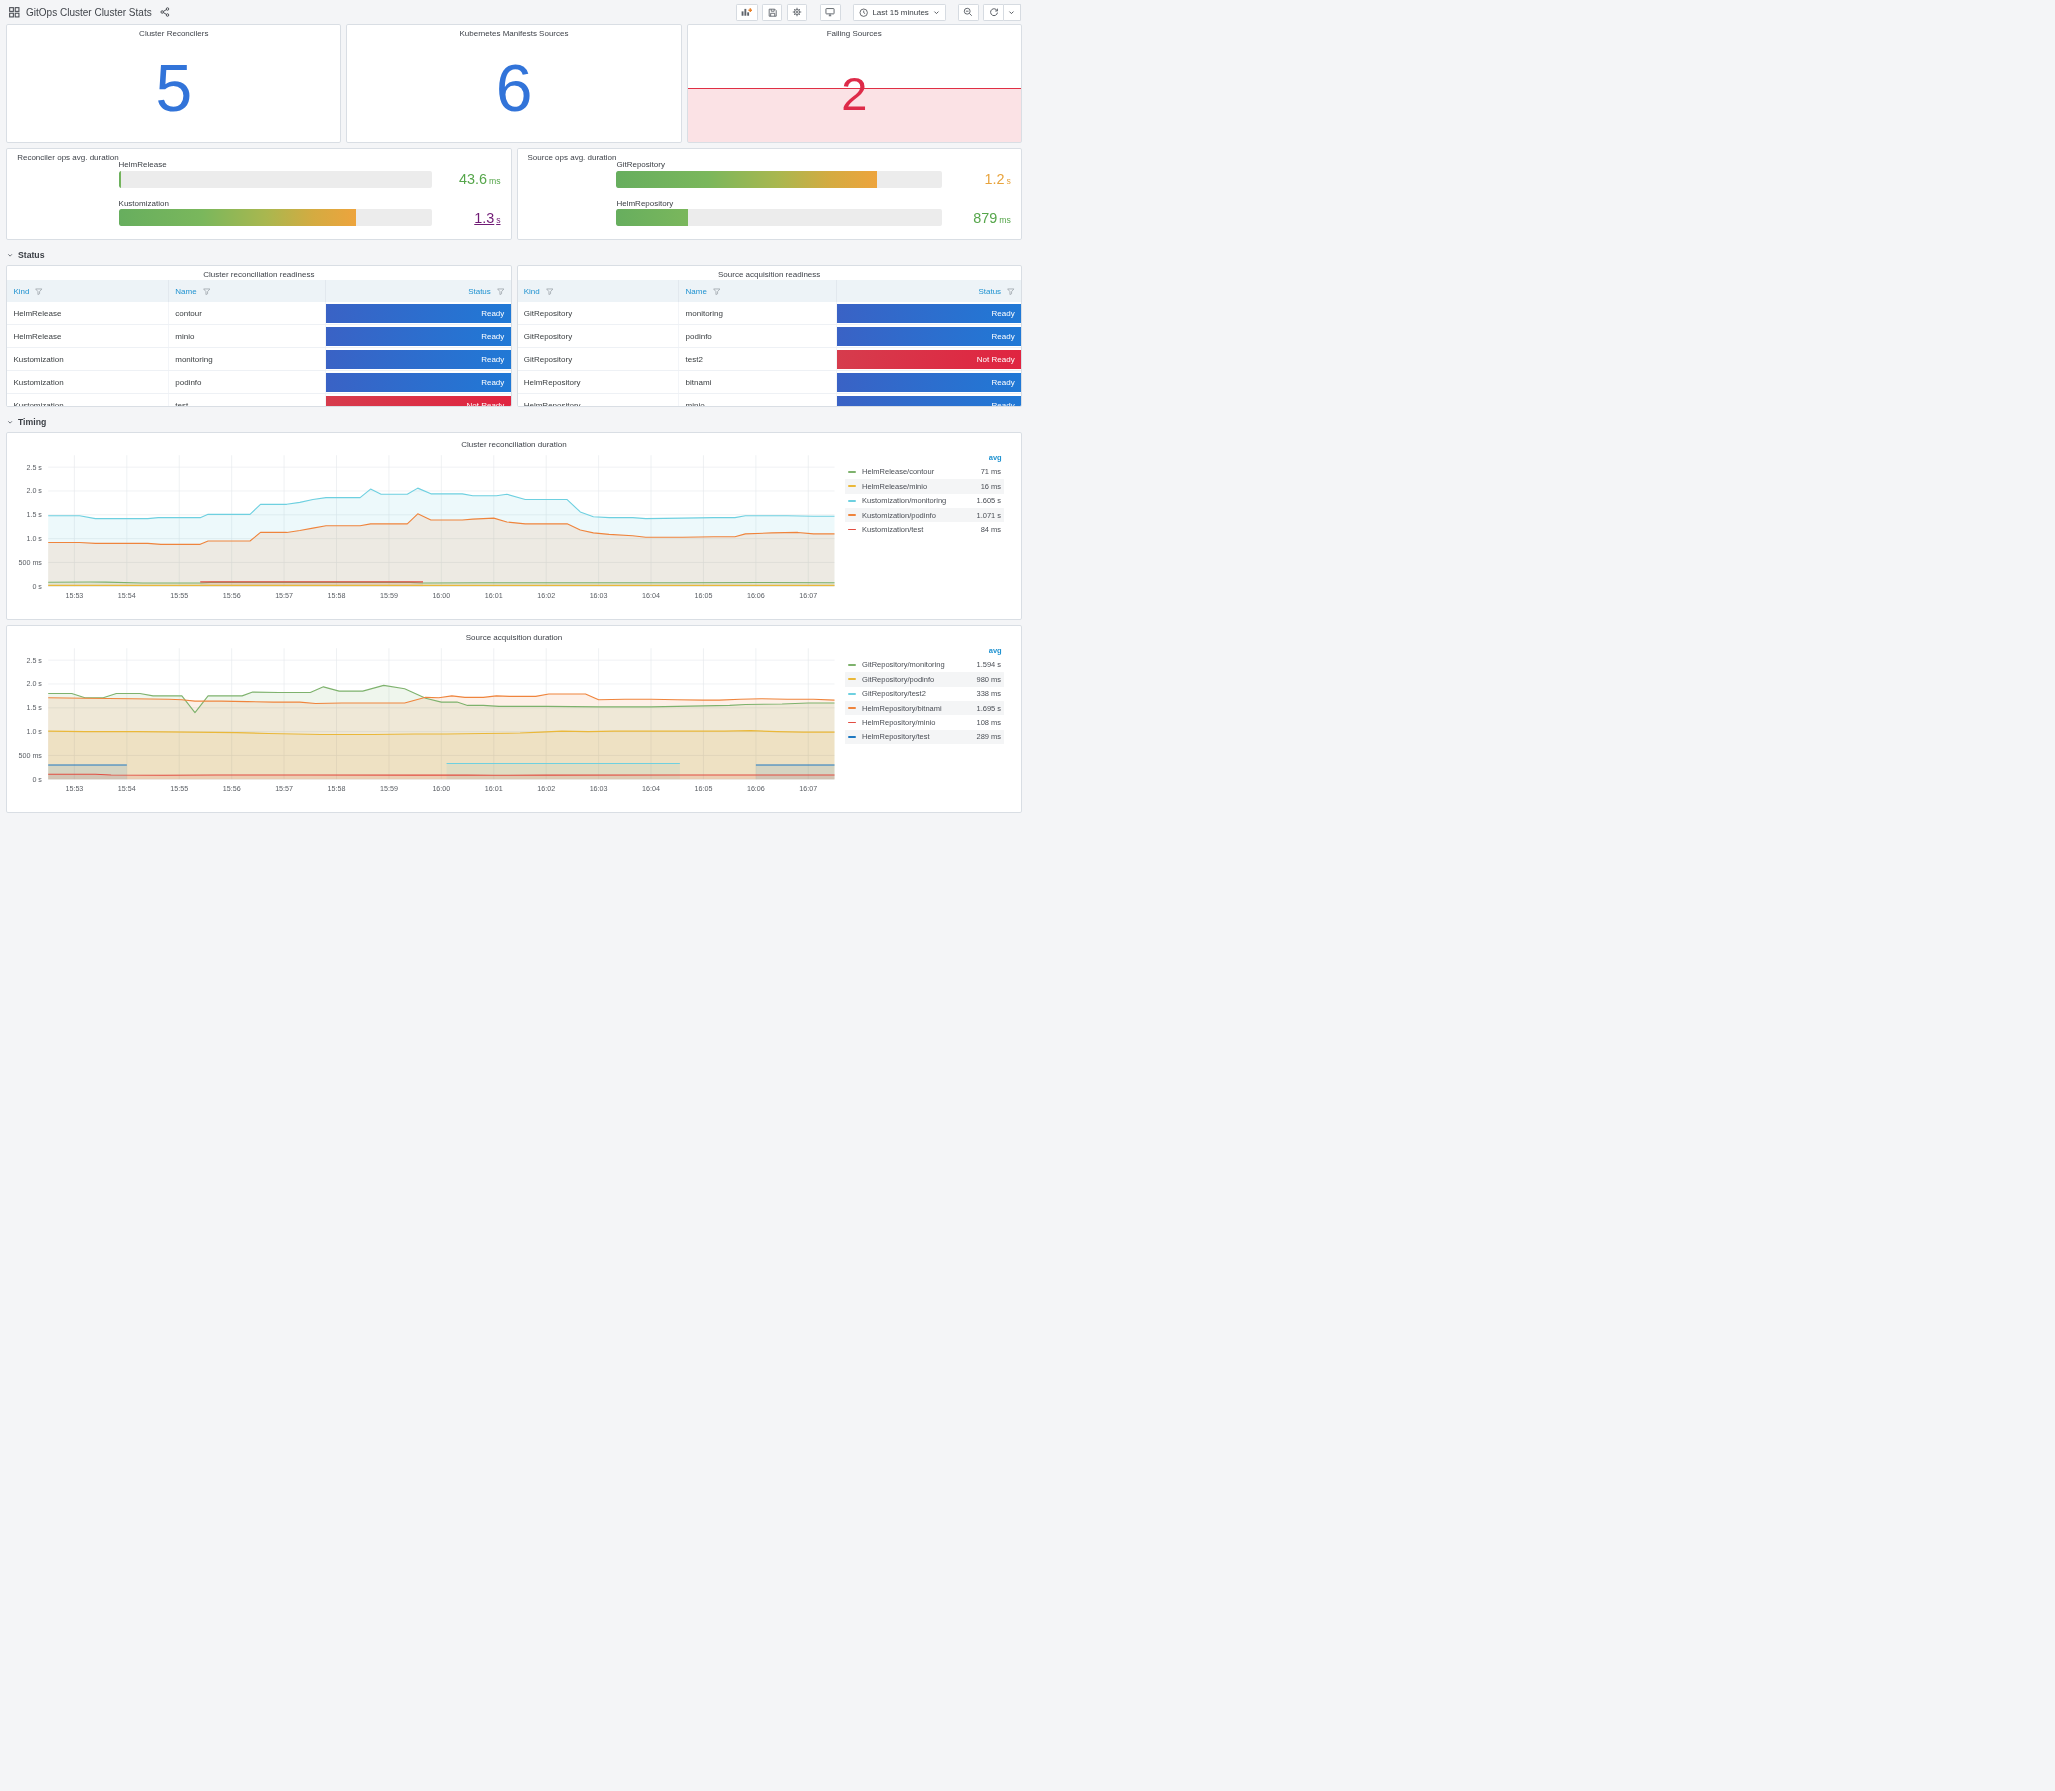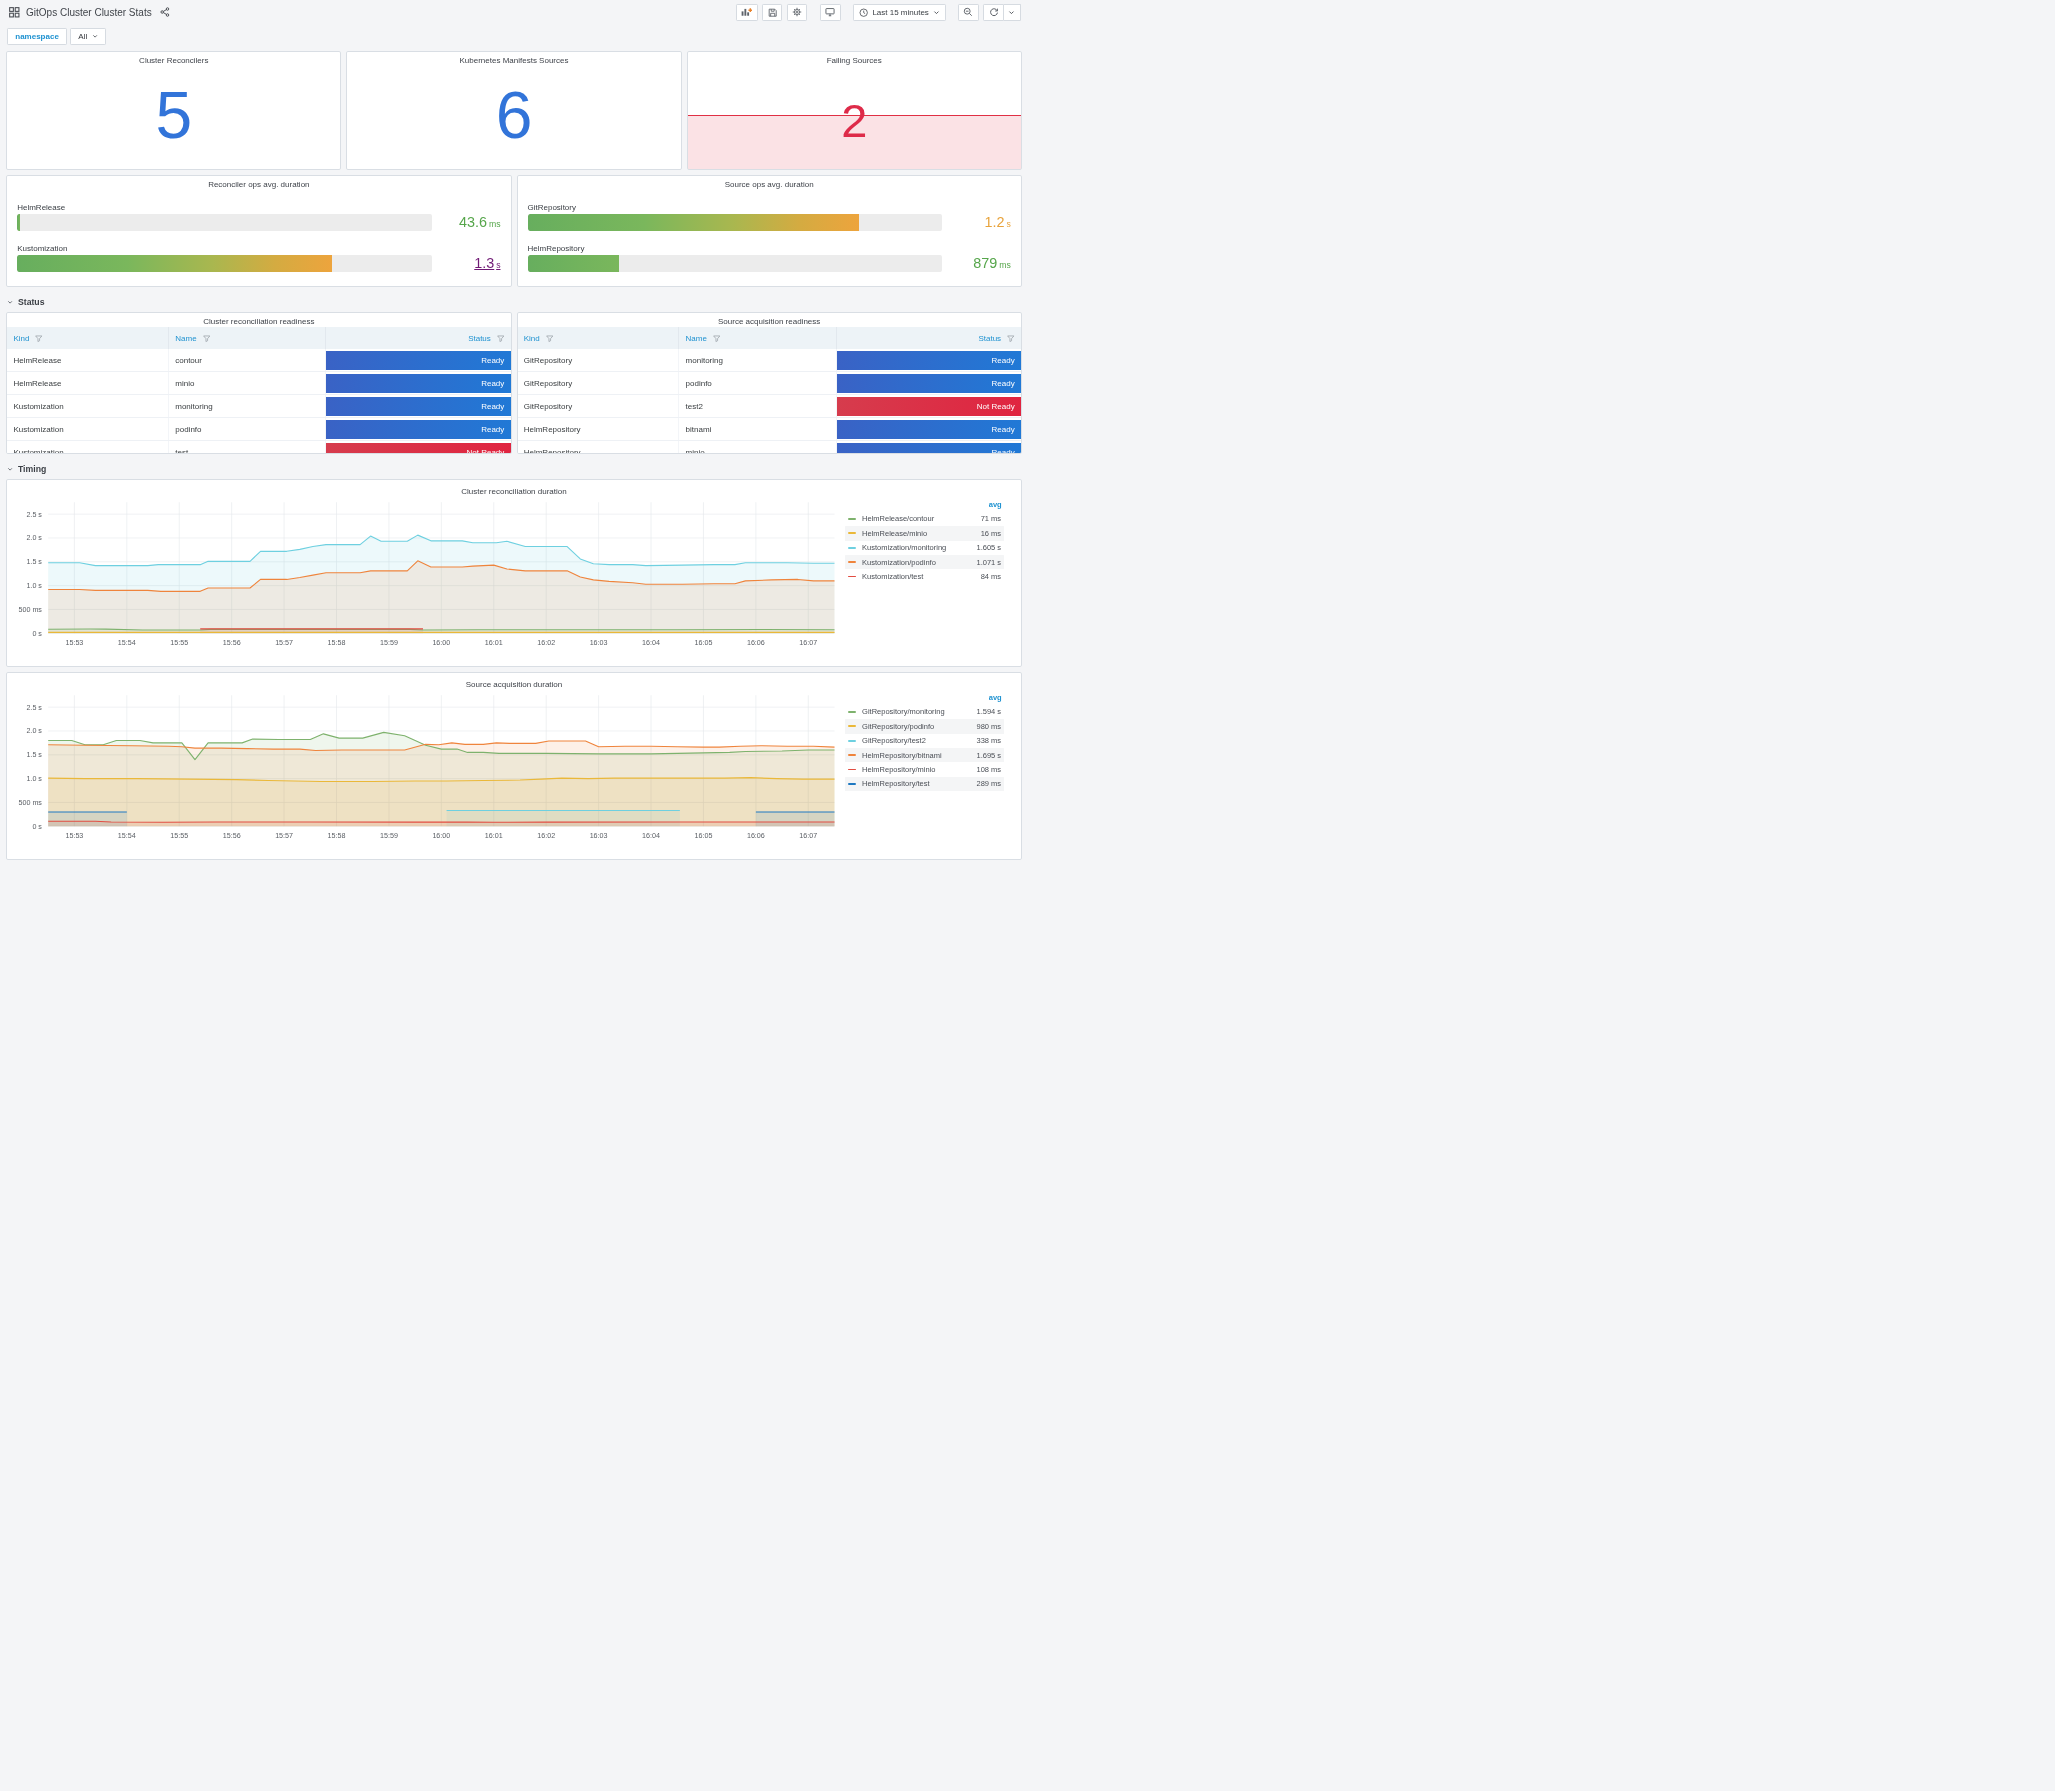--- a/index.html
+++ b/index.html
@@ -34,21 +34,21 @@
 
   
   .row-flex{display:flex;gap:5px;margin-bottom:5px}
   .stat-panel{flex:1;height:119px;position:relative;overflow:hidden}
   .spark{position:absolute;left:0;right:0;bottom:0;height:45%;background:rgba(224,47,68,.14);border-top:1.2px solid #e02f44}
   .stat-value{position:absolute;left:0;right:0;top:8.7px;bottom:0;display:flex;align-items:center;justify-content:center;font-weight:500;z-index:2}
   .stat-value.blue{font-size:66px;color:#3274d9}
   .stat-value.red{font-size:47px;color:#de2b49;transform:translateY(6.2px)}
 
   
-  .gauge-panel{flex:1;height:112px;padding:0 10px 2.5px;box-sizing:border-box;display:flex;flex-direction:column}
+  .gauge-panel{flex:1;height:92px;padding:0 10px 2.5px;box-sizing:border-box;display:flex;flex-direction:row}
   .gauge-rows{flex:1;display:flex;flex-direction:column;justify-content:space-evenly}
   .gauge-item{}
   .gauge-label{font-size:8px;color:#3c4046;margin:1.2px 0 1.9px}
   .gauge-line{display:flex;align-items:center}
   .gauge-track{flex:1;height:17px;background:#ececec;border-radius:1.9px;overflow:hidden}
   .gauge-fill{height:100%;border-radius:1.9px 0 0 1.9px}
   .gauge-fill.green{background:linear-gradient(90deg,#67ae5e,#7ab75c)}
   .gauge-fill.gradient{background:linear-gradient(90deg,#67ae5e 0%,#7ab75c 35%,#a9b74f 62%,#d4ab41 82%,#eda43d 100%)}
   .gauge-val{width:69px;text-align:right;font-weight:500;font-size:14.4px;white-space:nowrap}
   .gauge-unit{font-size:8.7px;margin-left:1.9px;font-weight:500}
@@ -160,31 +160,20 @@
         </div>
         <div class="btn">
           <svg width="6.9" height="6.9" viewBox="0 0 12 12" fill="none" stroke="#4a4e54" stroke-width="1.6">
             <path d="M2.5 4.5 6 8l3.5-3.5"></path>
           </svg>
         </div>
       </div>
     </div>
   </header>
 
-  <div class="var-row">
-    <div class="pill">
-      <span class="pill-label">namespace</span>
-    </div>
-    <div class="pill">
-      <span class="pill-value">All</span>
-      <svg width="6.2" height="6.2" viewBox="0 0 12 12" fill="none" stroke="#4a4e54" stroke-width="1.6">
-        <path d="M2.5 4.5 6 8l3.5-3.5"></path>
-      </svg>
-    </div>
-  </div>
 
   <div class="row-flex" id="stats-row">
       <div class="panel stat-panel">
         <div class="panel-title">Cluster Reconcilers</div>
         <div class="stat-value blue">5</div>
       </div>
       <div class="panel stat-panel">
         <div class="panel-title">Kubernetes Manifests Sources</div>
         <div class="stat-value blue">6</div>
       </div>

